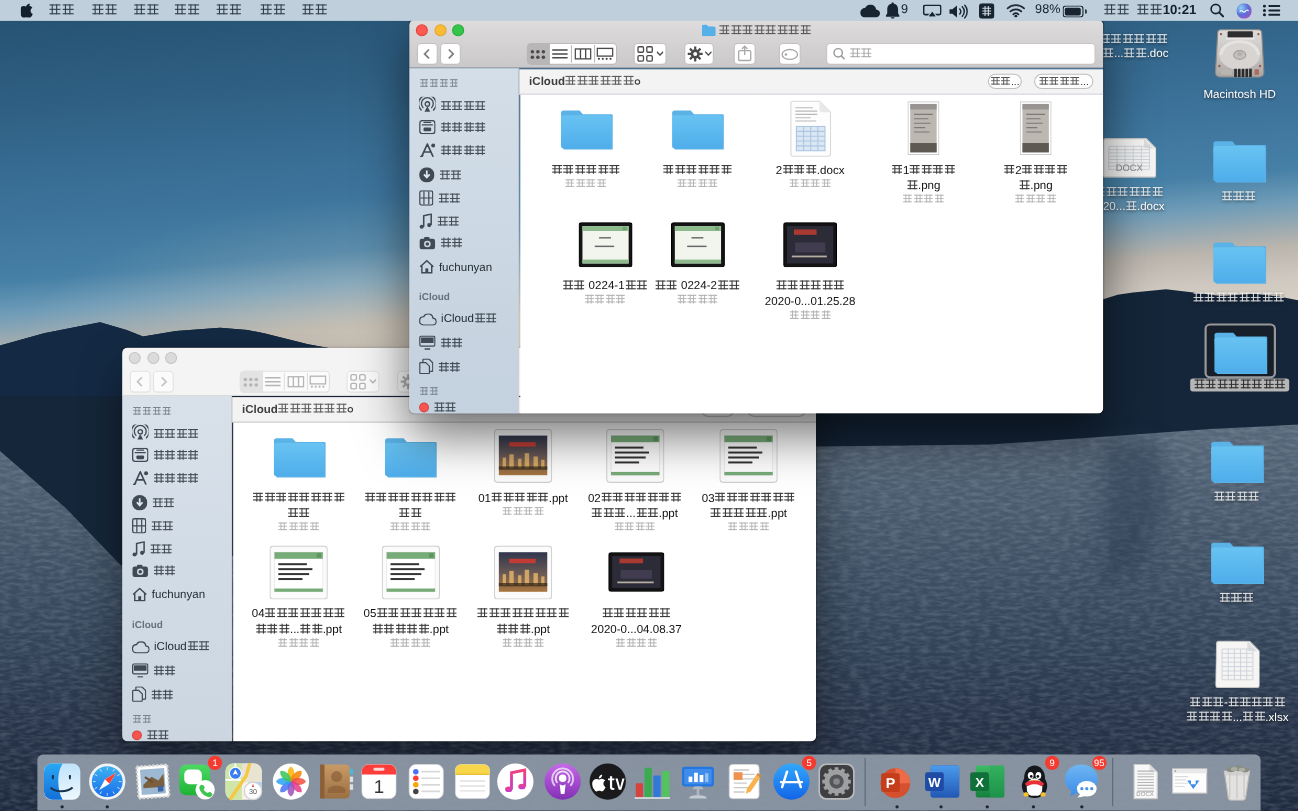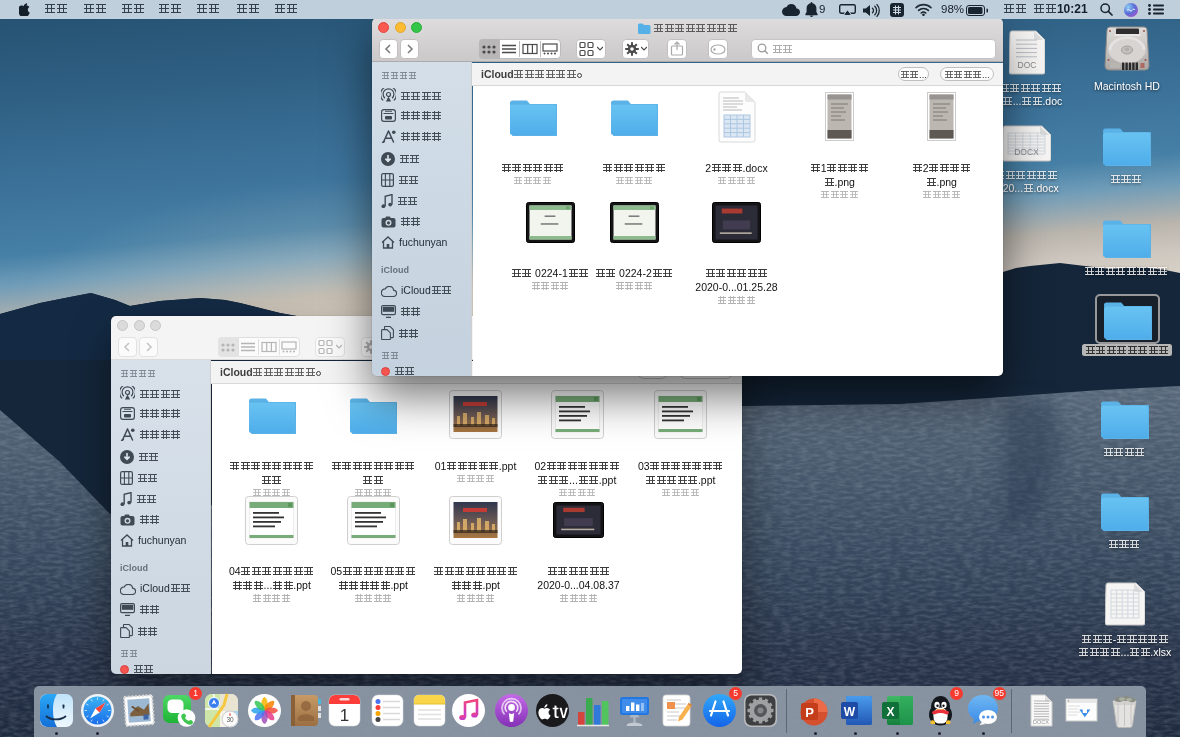--- a/index.html
+++ b/index.html
@@ -46,21 +46,21 @@
 .sbar{position:absolute;left:0;top:44px;bottom:0;width:100px;border-right:1px solid #cfcfcf;background:linear-gradient(#d3dee8,#c4d1de)}
 #w2 .sbar{background:linear-gradient(#d8e1ea,#cbd6e1)}
 .shead{position:absolute;left:9px;font-size:9px;font-weight:700;color:#66717c}
 .srow{position:absolute;left:9px;font-size:10.5px;color:#252e36;white-space:nowrap}
 .srow svg{vertical-align:-3px;margin-right:4px}
 .content{position:absolute;left:101px;top:68px;right:0;bottom:0;background:#fff}
 
 .it{position:absolute;width:96px;text-align:center;font-size:10.5px;color:#111}
 .ic{height:52px;display:flex;align-items:center;justify-content:center}
 .l1{margin-top:0;line-height:14.3px;white-space:nowrap}
-.ic+.l1{margin-top:18px}
+.ic+.l1{margin-top:5px}
 .sub{line-height:12.5px;font-size:9.5px;color:#a2a2a2}
 
 .dit{position:absolute;width:110px;text-align:center;z-index:5;color:#fff;font-size:10.5px;font-weight:400}
 .dlab{line-height:13px;filter:drop-shadow(0 1px 1.5px rgba(0,0,0,.6));white-space:nowrap}
 .dic{display:flex;align-items:flex-end;justify-content:center;margin-bottom:7px}
 
 #dock{position:absolute;left:34px;top:686px;width:1112px;height:51px;background:rgba(143,154,168,.93);border-radius:5px 5px 0 0;z-index:50}
 .dk{position:absolute;top:5px;width:36px;height:38px;display:flex;align-items:center;justify-content:center}
 .dksep{position:absolute;top:3px;width:1px;height:44px;background:rgba(30,40,55,.4)}
 .dkdot{position:absolute;top:46px;width:3px;height:3px;border-radius:50%;background:#223}
@@ -318,34 +318,20 @@
             <path d="M6,32.0H34"></path>
             <path d="M6,36.0H34"></path>
           </g>
 <text x="20.0" y="37" font-size="8.5" fill="#8a8a8a" text-anchor="middle" font-family="Liberation Sans"></text>
         </svg>
       </div>
       <div class="dlab"><span class="zh"></span><span class="zh"></span><span class="zh"></span>-<span class="zh"></span><span class="zh"></span><span class="zh"></span><span class="zh"></span><span class="zh"></span></div>
       <div class="dlab"><span class="zh"></span><span class="zh"></span><span class="zh"></span><span class="zh"></span>...<span class="zh"></span><span class="zh"></span>.xlsx</div>
     </div>
 <div class="dit" style="left:972px;top:30px">
-      <div class="dic" style="height:45px">
-        <svg width="36" height="45" viewBox="0 0 36 45">
-          <path d="M1,3 a2,2 0 0 1 2,-2 h24 l9,9 v32 a2,2 0 0 1 -2,2 h-32 a2,2 0 0 1 -2,-2 Z" fill="#f6f5f4" stroke="#c5c5c5" stroke-width="1"></path>
-<path d="M25,1 l9,9 h-7 a2,2 0 0 1 -2,-2 Z" fill="#ddd"></path>
-          <g stroke="#b9bec4" stroke-width="1">
-            <path d="M7,10.0h21"></path>
-            <path d="M7,14.2h21"></path>
-            <path d="M7,18.4h21"></path>
-            <path d="M7,22.6h21"></path>
-            <path d="M7,26.8h21"></path>
-          </g>
-<text x="18.0" y="38" font-size="8.5" fill="#8a8a8a" text-anchor="middle" font-family="Liberation Sans">DOC</text>
-        </svg>
-      </div>
       <div class="dlab">--<span class="zh"></span><span class="zh"></span><span class="zh"></span><span class="zh"></span><span class="zh"></span><span class="zh"></span></div>
       <div class="dlab"><span class="zh"></span><span class="zh"></span>...<span class="zh"></span><span class="zh"></span>.doc</div>
     </div>
 <div class="dit" style="left:971px;top:125px">
       <div class="dic" style="height:37px">
         <svg width="49" height="37" viewBox="0 0 49 37">
           <path d="M1,3 a2,2 0 0 1 2,-2 h37 l9,9 v24 a2,2 0 0 1 -2,2 h-45 a2,2 0 0 1 -2,-2 Z" fill="#f6f5f4" stroke="#c5c5c5" stroke-width="1"></path>
 <path d="M38,1 l9,9 h-7 a2,2 0 0 1 -2,-2 Z" fill="#ddd"></path>
           <g stroke="#c9d2da" stroke-width=".8">
             <path d="M6.0,8V29"></path>

